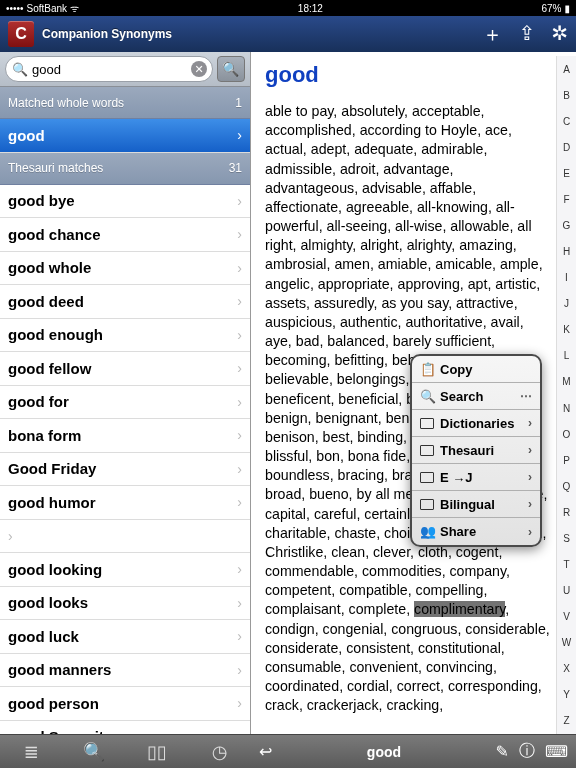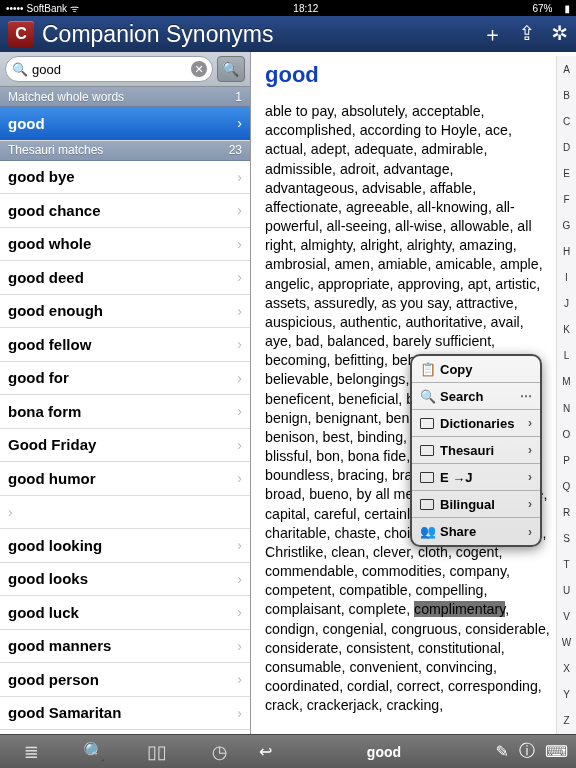--- a/index.html
+++ b/index.html
@@ -1,32 +1,32 @@
 <!DOCTYPE html>
 <html><head>
 <meta charset="utf-8">
 <style>
 *{margin:0;padding:0;box-sizing:border-box;font-family:-apple-system,Helvetica,Arial,sans-serif}
 body{width:576px;height:768px;overflow:hidden;background:#fff;position:relative}
 .status-bar{height:16px;background:#000;color:#fff;font-size:10px;display:flex;align-items:center;justify-content:space-between;padding:0 6px}
 .status-left{display:flex;align-items:center;gap:3px}
-.status-right{display:flex;align-items:center;gap:12px}
+.status-right{display:flex;align-items:center;gap:3px}
 .header{height:36px;background:linear-gradient(#2a4a8a,#18305a);display:flex;align-items:center;padding:0 8px;color:#fff}
 .app-icon{width:26px;height:26px;background:linear-gradient(#b03030,#801010);border-radius:3px;margin-right:8px;display:flex;align-items:center;justify-content:center;font-weight:bold;color:#fff;font-size:16px;box-shadow:inset 0 1px 0 rgba(255,255,255,.3)}
-.header-title{font-size:23px;font-weight:normal;text-shadow:0 -1px 0 rgba(0,0,0,.5);flex:1}
+.header-title{font-size:12px;font-weight:bold;text-shadow:0 -1px 0 rgba(0,0,0,.5);flex:1}
 .header-actions{display:flex;gap:16px;font-size:20px}
 .header-actions span{cursor:pointer}
 .main{display:flex;height:682px}
 .sidebar{width:251px;border-right:1px solid #999;display:flex;flex-direction:column;background:#fff}
 .search-row{display:flex;align-items:center;padding:4px 5px;background:linear-gradient(#cdd4dc,#b5bdc7);border-bottom:1px solid #8a8f96;gap:4px}
 .search-box{flex:1;height:26px;background:#fff;border:1px solid #9aa0a8;border-radius:13px;padding:0 26px 0 26px;position:relative;font-size:13px;display:flex;align-items:center}
 .search-box .mag{position:absolute;left:6px;color:#888;font-size:13px}
 .search-box .clr{position:absolute;right:5px;width:16px;height:16px;background:#8e8e93;border-radius:8px;color:#fff;font-size:11px;display:flex;align-items:center;justify-content:center;cursor:pointer}
 .search-go{width:28px;height:26px;background:linear-gradient(#a8b0ba,#8a929c);border:1px solid #777;border-radius:4px;display:flex;align-items:center;justify-content:center;color:#fff;font-size:14px;cursor:pointer}
-.section-header{height:20px;background:linear-gradient(#9ba9bd,#8697af);color:#fff;font-size:12px;padding:9px 8px;display:flex;align-items:center;justify-content:space-between;text-shadow:0 1px 0 rgba(0,0,0,.2);border-bottom:1px solid #7080a0}
+.section-header{height:32px;background:linear-gradient(#9ba9bd,#8697af);color:#fff;font-size:12px;padding:9px 8px;display:flex;align-items:center;justify-content:space-between;text-shadow:0 1px 0 rgba(0,0,0,.2);border-bottom:1px solid #7080a0}
 .list{flex:1;overflow:hidden}
 .list-item{height:33.5px;padding:0 8px;display:flex;align-items:center;justify-content:space-between;border-bottom:1px solid #dcdcdc;font-size:15px;font-weight:bold;color:#000;cursor:pointer}
 .list-item .chev{color:#bbb;font-size:14px;font-weight:normal}
 .list-item.selected{background:linear-gradient(#3d8ee8,#1560c8);color:#fff}
 .list-item.selected .chev{color:#fff}
 .content{flex:1;display:flex;position:relative}
 .defn{flex:1;padding:10px 6px 10px 14px;overflow:hidden}
 .defn h1{color:#1040c0;font-size:22px;font-weight:bold;margin-bottom:14px}
 .defn p{font-size:14.2px;line-height:1.35;color:#000}
 .hl{background:#737373}
@@ -84,21 +84,21 @@
     <div class="section-header">
       <span>Matched whole words</span>
       <span>1</span>
     </div>
     <div class="list-item selected">
       <span>good</span>
       <span class="chev">›</span>
     </div>
     <div class="section-header">
       <span>Thesauri matches</span>
-      <span>23</span>
+      <span>31</span>
     </div>
     <div class="list" id="partial-list">
         <div class="list-item">
           <span>good bye</span>
           <span class="chev">›</span>
         </div>
         <div class="list-item">
           <span>good chance</span>
           <span class="chev">›</span>
         </div>

